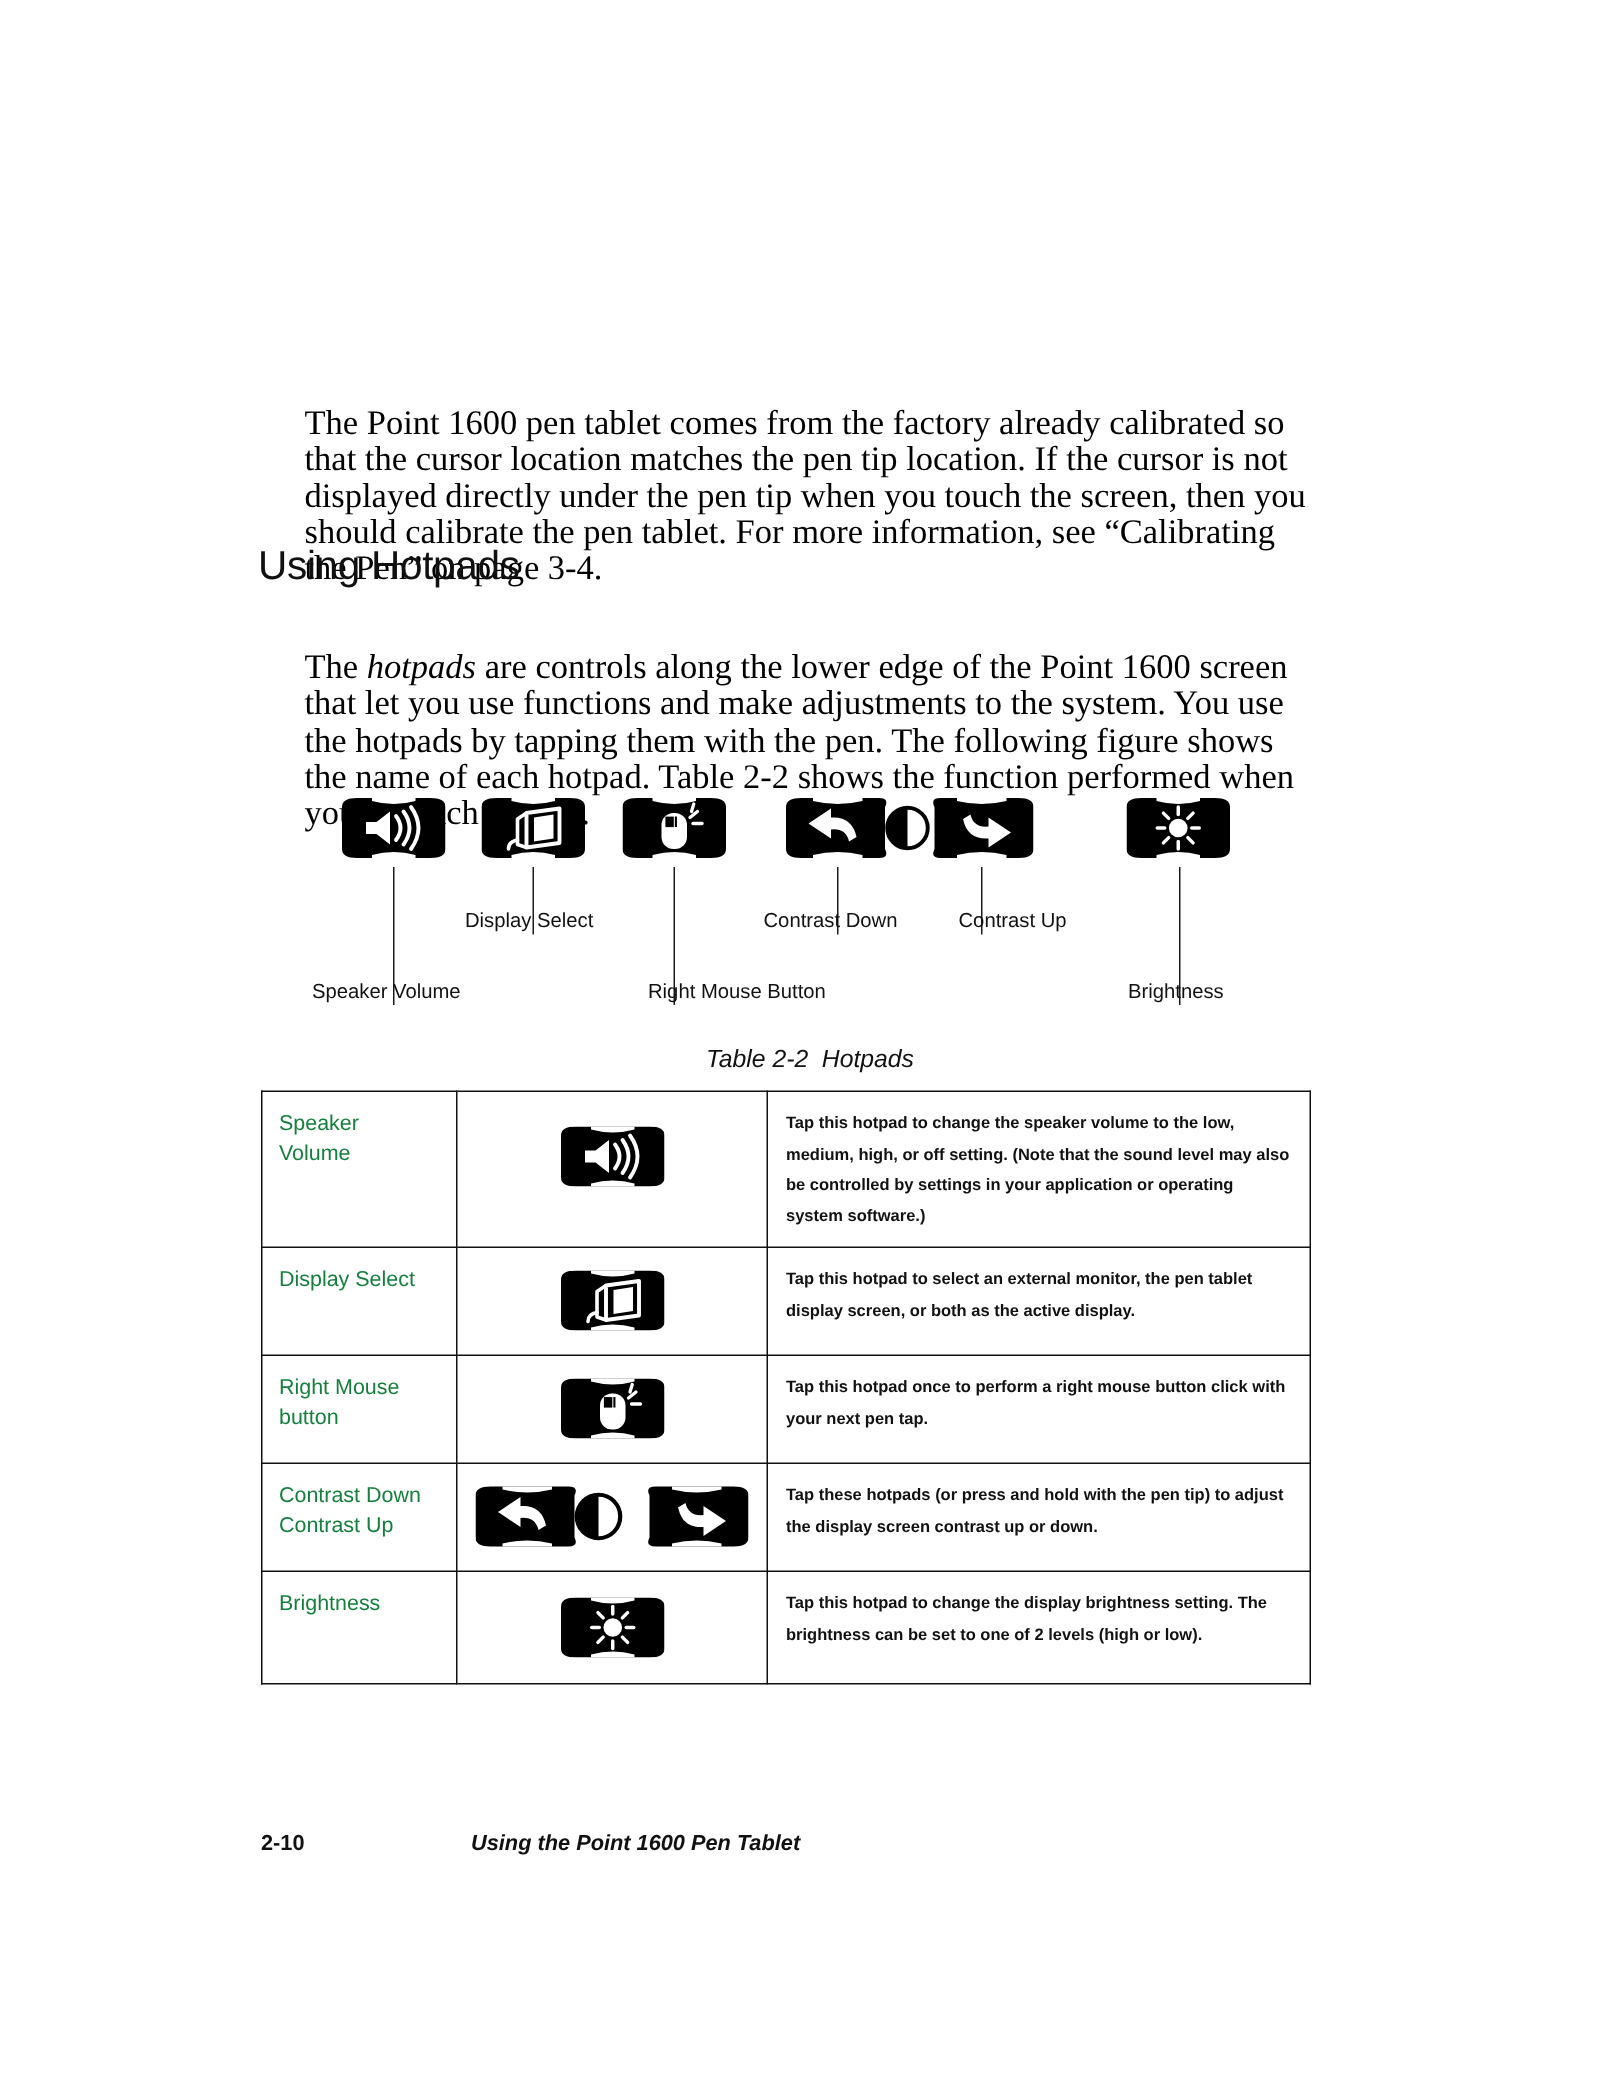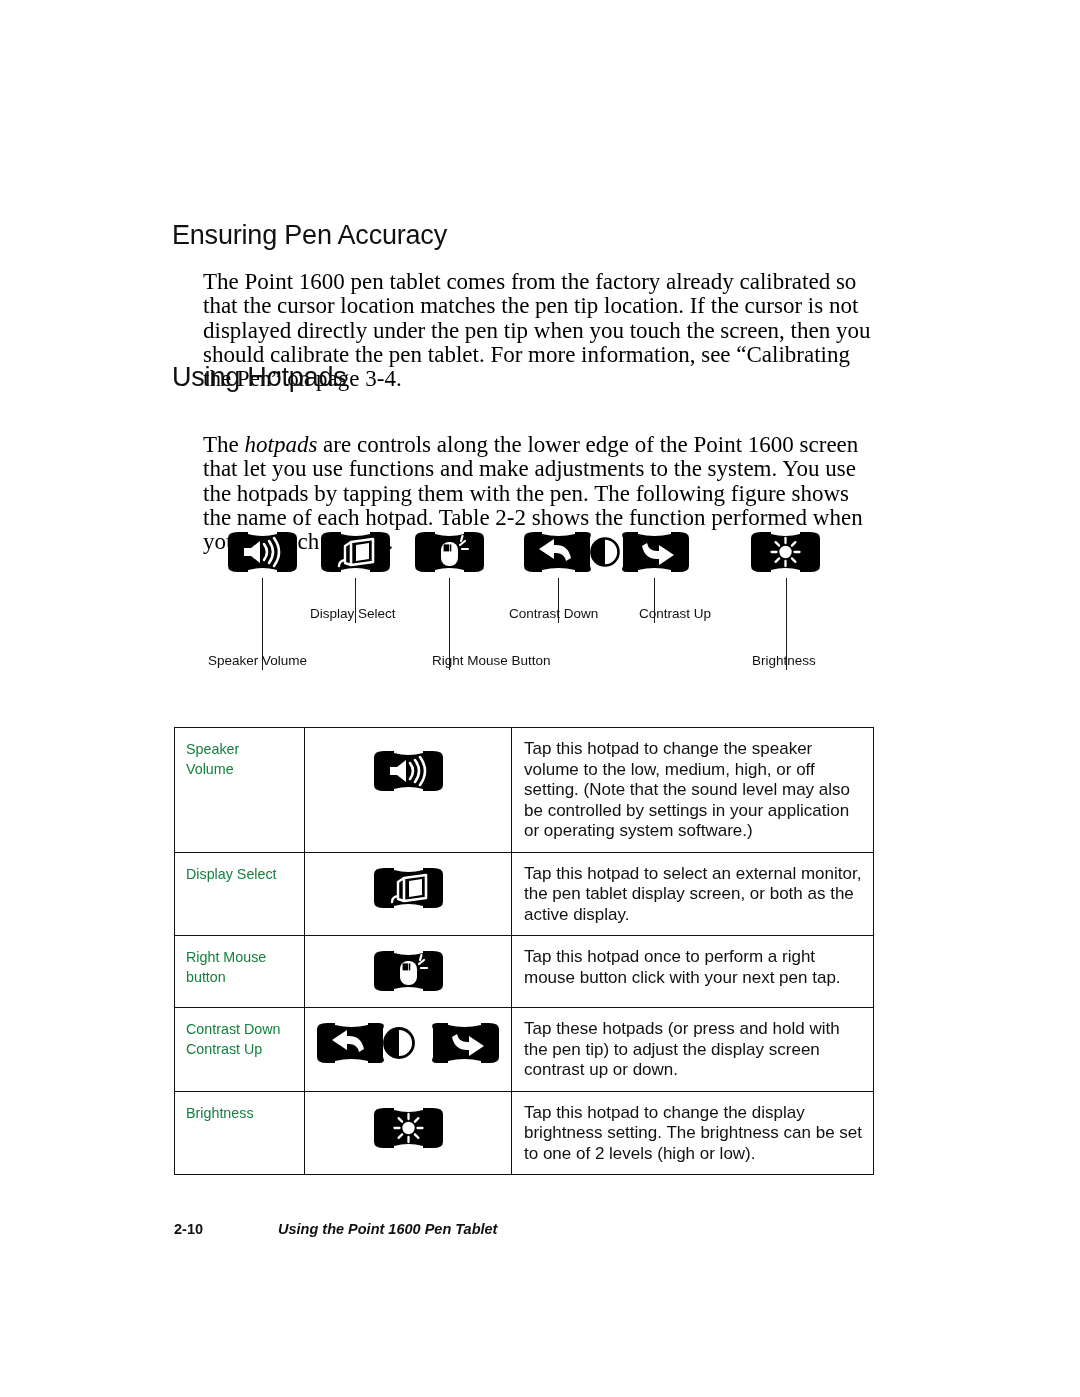--- a/index.html
+++ b/index.html
@@ -110,24 +110,25 @@
 
   .cell-name {
     font-family: "Liberation Sans", sans-serif;
     font-size: 14.3px;
     line-height: 20px;
     padding: 11px 0 0 11px;
     color: #15803d;
   }
   .cell-desc {
     font-family: "Liberation Sans", sans-serif;
-    font-size: 17px;
+    font-size: 11px;
     line-height: 20.5px;
     padding: 11px 10px 10px 12px;
     color: #111;
+    font-weight: bold;
   }
   .cell-icon {
     text-align: center;
   }
   .cell-icon .icon-box {
     display: flex;
     align-items: center;
     justify-content: center;
   }
 
@@ -148,28 +149,28 @@
   }
   #footer .pagenum {
     font-weight: bold;
     display: inline-block;
     width: 104px;
     margin-top: 35px;
   }
   #footer .runhead {
     font-style: italic;
     font-weight: bold;
+    margin-left: 36px;
   }
 </style>
 </head>
 <body>
 
 <div class="page">
 
-  <div class="h1" id="heading-pen-accuracy">Ensuring Pen Accuracy</div>
 
   <div class="body-para" id="para-accuracy">The Point 1600 pen tablet comes from the factory already calibrated so that the cursor location matches the pen tip location. If the cursor is not displayed directly under the pen tip when you touch the screen, then you should calibrate the pen tablet. For more information, see “Calibrating the Pen” on page 3-4.</div>
 
   <div class="h1" id="heading-using-hotpads">Using Hotpads</div>
 
   <div class="body-para" id="para-hotpads"><span>The </span><em>hotpads</em><span> are controls along the lower edge of the Point 1600 screen that let you use functions and make adjustments to the system. You use the hotpads by tapping them with the pen. The following figure shows the name of each hotpad. Table 2-2 shows the function performed when you tap each hotpad.</span></div>
 
   <div id="figure">
 
     <div class="pad-wrap" style="left:228px; top:4px;">
@@ -264,20 +265,23 @@
 
     <div class="callout" style="left:310px; top:79px;">Display Select</div>
     <div class="callout" style="left:509px; top:79px;">Contrast Down</div>
     <div class="callout" style="left:639px; top:79px;">Contrast Up</div>
 
     <div class="callout" style="left:208px; top:126px;">Speaker Volume</div>
     <div class="callout" style="left:388px; top:126px;margin-left:44px;">Right Mouse Button</div>
     <div class="callout" style="left:752px; top:126px;">Brightness</div>
   </div>
 
+  <div id="table-caption">
+    <span class="capnum">Table 2-2</span><span class="capsep"></span><span>Hotpads</span>
+  </div>
 
   <table id="hotpads-table">
     <colgroup>
       <col class="col-name">
         <col class="col-icon">
         <col class="col-desc">
     </colgroup>
     <tbody>
 
       <tr class="row-h1">

